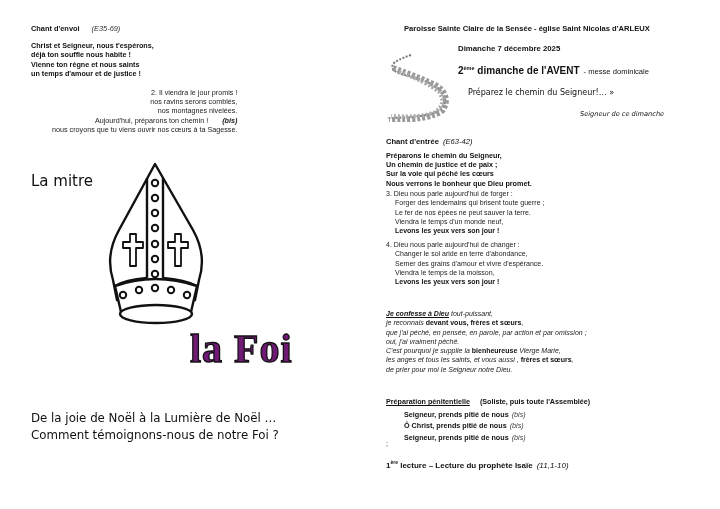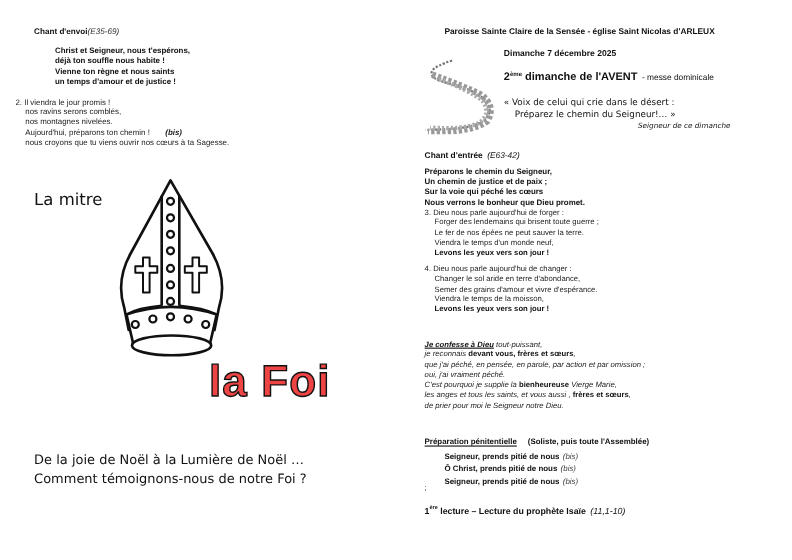--- a/index.html
+++ b/index.html
@@ -3,29 +3,29 @@
 <meta charset="utf-8">
 <style>
   * { margin: 0; padding: 0; box-sizing: border-box; }
   html, body { width: 720px; height: 509px; background: #ffffff; overflow: hidden; }
   body { position: relative; font-family: "Liberation Sans", sans-serif; color: #111; }
 
   .abs { position: absolute; }
 
   
   #left-chant-title { left: 31px; top: 24px; font-size: 7.4px; font-weight: bold; }
-  #left-chant-title .ref { font-weight: normal; font-style: italic; margin-left: 0; color: #333; }
-  #left-refrain { left: 31px; top: 41px; font-size: 7.2px; font-weight: bold; line-height: 9.4px; margin-left: 19px; }
-  #left-verse { left: 14px; top: 88px; font-size: 7.2px; line-height: 9.2px; color: #222; }
+  #left-chant-title .ref { font-weight: normal; font-style: italic; margin-left: 12px; color: #333; }
+  #left-refrain { left: 31px; top: 41px; font-size: 7.2px; font-weight: bold; line-height: 9.4px; }
+  #left-verse { left: 43px; top: 88px; font-size: 7.2px; line-height: 9.2px; color: #222; text-align: right; }
   #left-verse .indent { padding-left: 9px; }
   #left-verse .bis { font-weight: bold; font-style: italic; margin-left: 14px; }
   #mitre-label { left: 31px; top: 172px; font-size: 15px; font-family: "DejaVu Sans", sans-serif; }
   #mitre-svg { left: 95px; top: 160px; }
-  #foi-title { left: 190px; top: 325px; font-size: 40px; font-weight: bold; font-family: Liberation Sans, sans-serif;
-    color: #ef4444; -webkit-text-stroke: 1.3px #111; letter-spacing: 1px; }
+  #foi-title { left: 190px; top: 325px; font-size: 40px; font-weight: bold; font-family: Liberation Serif, serif;
+    color: #701a75; -webkit-text-stroke: 1.3px #111; letter-spacing: 1px; }
   #bottom-text { left: 31px; top: 410px; font-size: 11.8px; line-height: 17px; font-family: "DejaVu Sans", sans-serif; }
 
   
   #parish { left: 386px; top: 24px; font-size: 7.6px; font-weight: bold; margin-left: 18px; }
   #date { left: 458px; top: 44px; font-size: 7.8px; font-weight: bold; }
   #path-svg { left: 381px; top: 50px; }
   #sunday { left: 458px; top: 65px; font-size: 10px; font-weight: bold; }
   #sunday sup { font-size: 5.5px; vertical-align: 4px; }
   #sunday .mass { font-weight: normal; font-size: 7.6px; margin-left: 4px; }
   #quote { left: 458px; top: 87px; font-size: 8px; line-height: 11px; font-family: "DejaVu Sans", sans-serif; }
@@ -127,21 +127,20 @@
     <path d="M12 18 Q40 28 56 36 Q70 46 62 60 Q50 70 8 70" stroke="#999" stroke-width="6" stroke-dasharray="3 2"></path>
     <path d="M18 22 Q46 32 58 42 Q66 54 54 62 Q40 68 10 66" stroke="#aaa" stroke-width="4" stroke-dasharray="2 2"></path>
   </g>
 </svg>
 
 <div class="abs" id="sunday">
   <span>2</span><sup>ème</sup><span> dimanche de l'AVENT</span><span class="mass">- messe dominicale</span>
 </div>
 
 <div class="abs" id="quote">
-  <div>« Voix de celui qui crie dans le désert :</div>
   <div class="l2">Préparez le chemin du Seigneur!… »</div>
 </div>
 <div class="abs" id="gospel">Seigneur de ce dimanche</div>
 
 <div class="abs" id="entry-title">
   <span>Chant d'entrée</span><span class="ref">(E63-42)</span>
 </div>
 
 <div class="abs" id="entry-refrain">
   <div>Préparons le chemin du Seigneur,</div>

